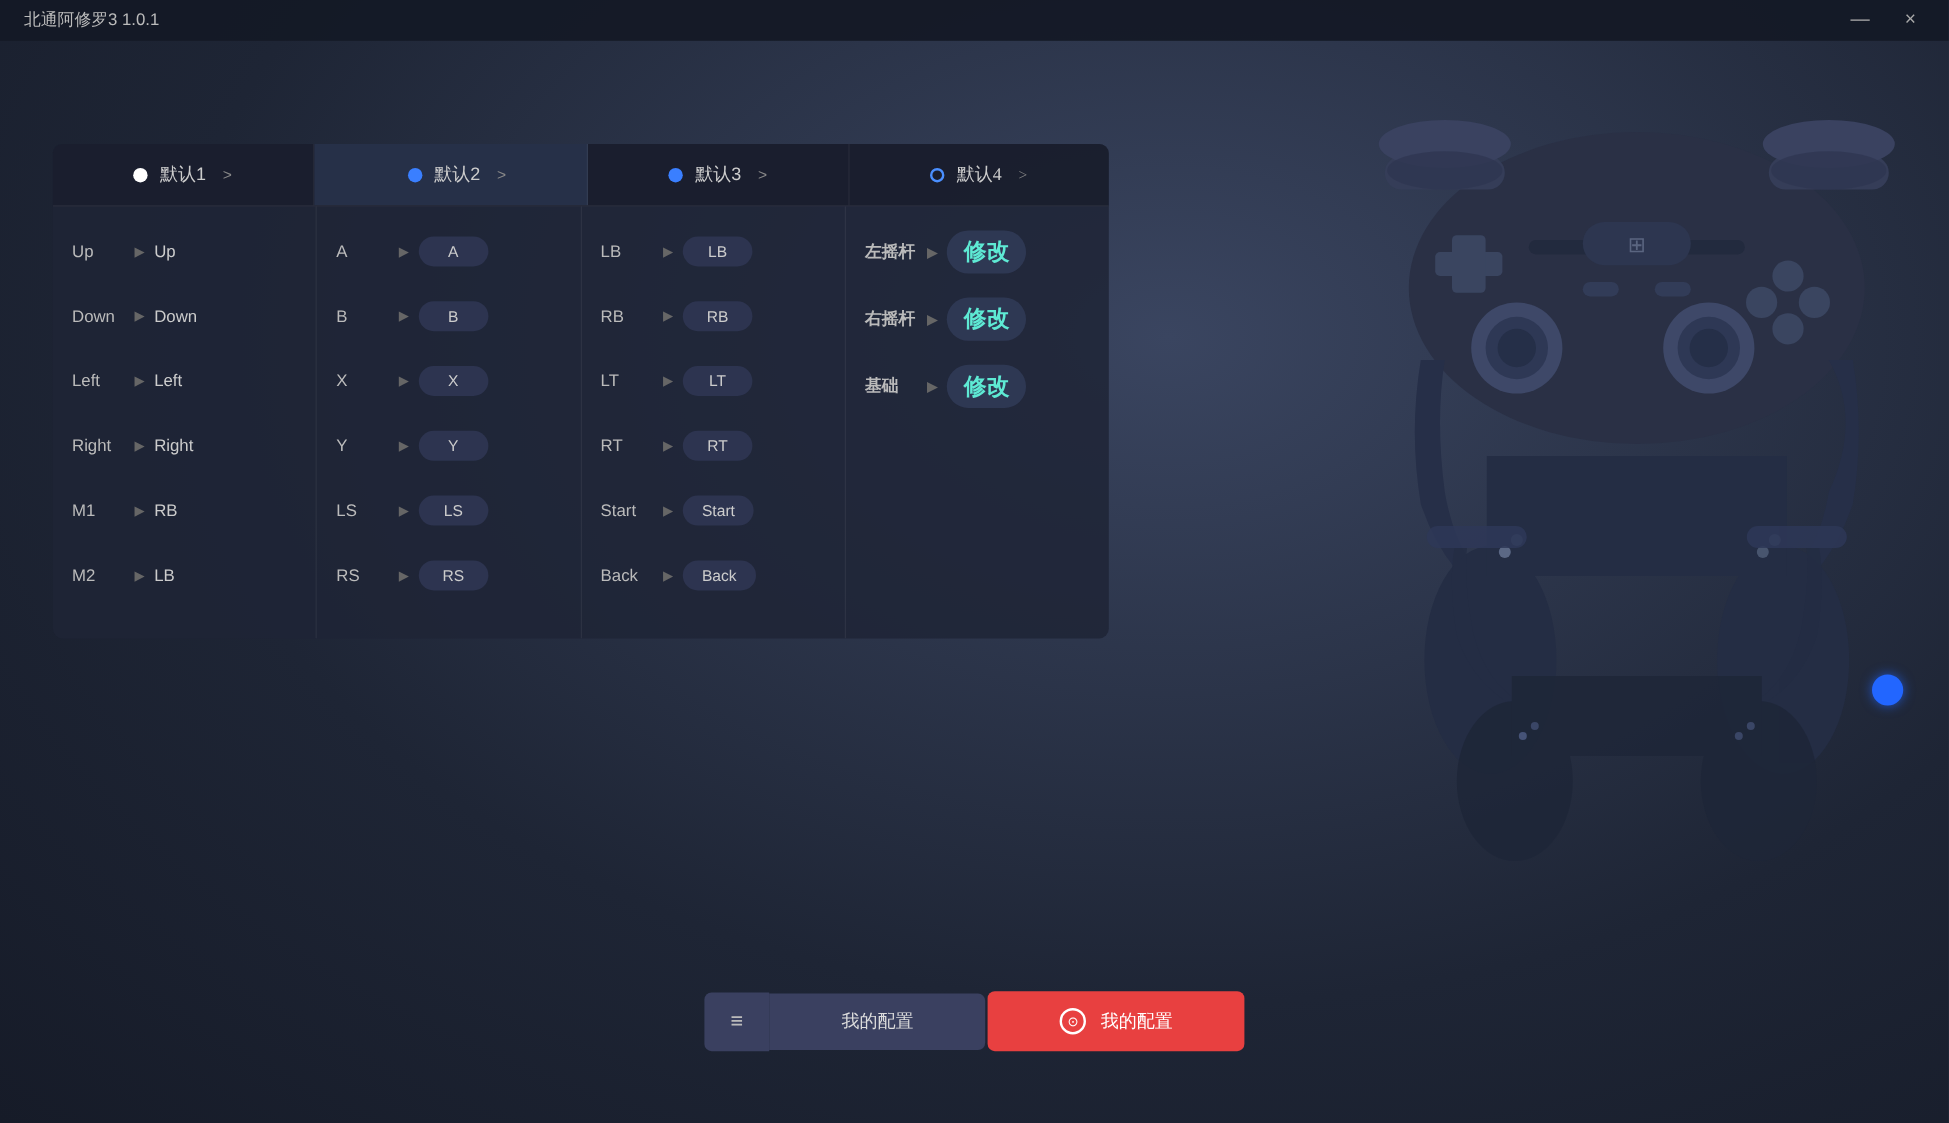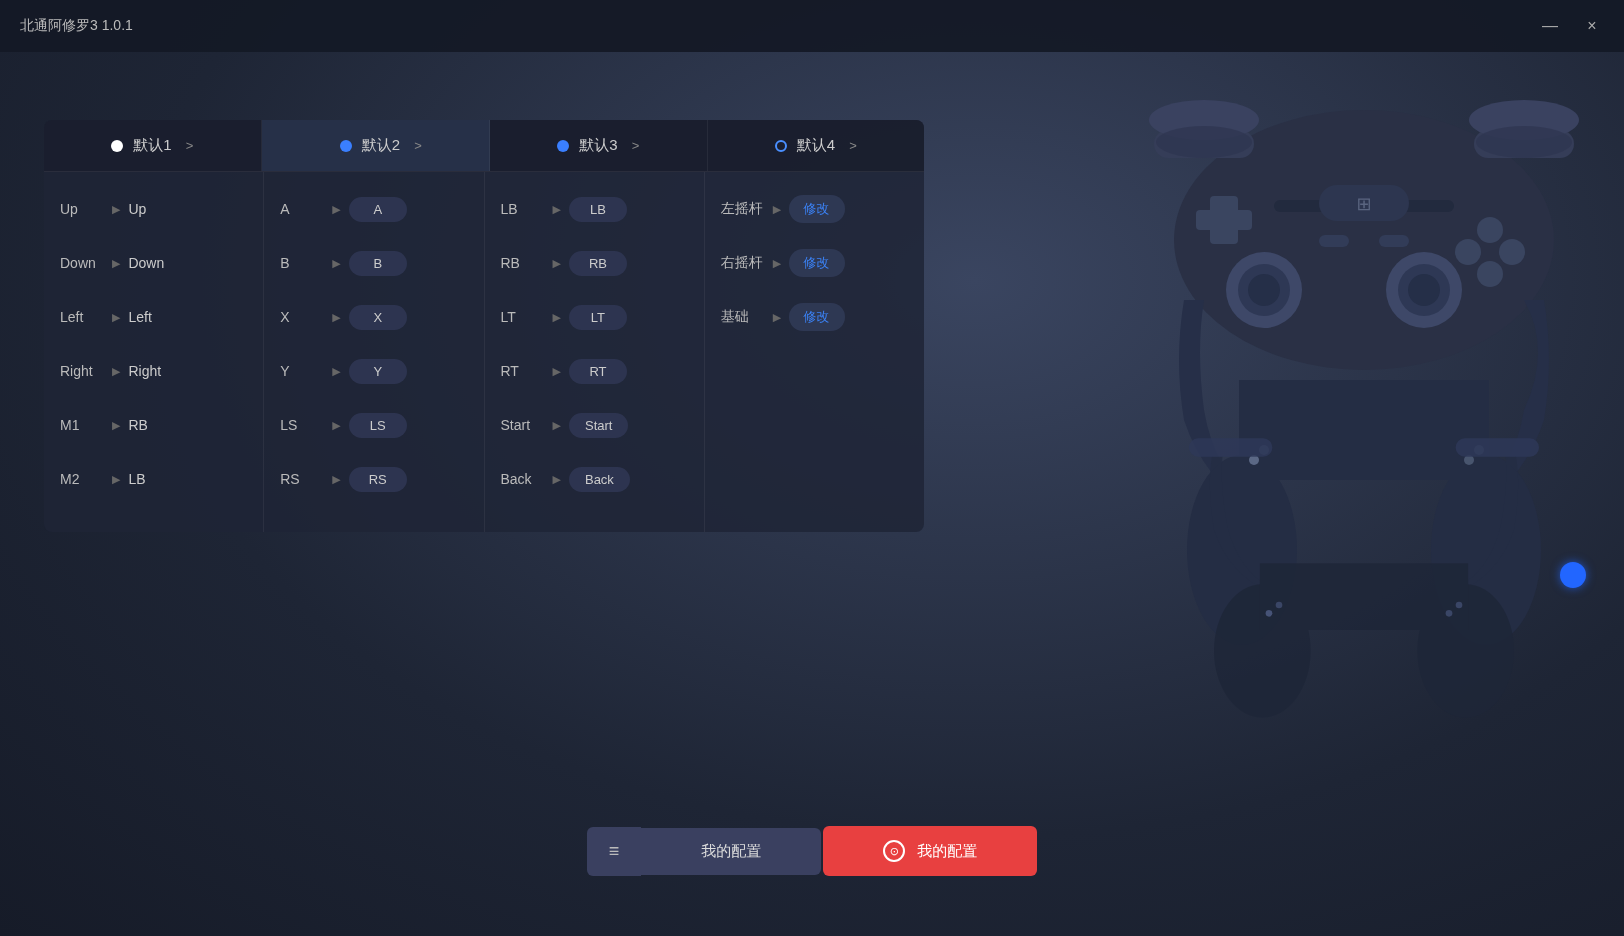--- a/index.html
+++ b/index.html
@@ -16,21 +16,21 @@
     .bg {
       position: absolute;
       inset: 0;
       background: radial-gradient(ellipse at 60% 30%, #3a4560 0%, #1e2535 60%, #161b28 100%);
       z-index: 0;
     }
     
     .titlebar {
       position: absolute;
       top: 0; left: 0; right: 0;
-      height: 52px;
+      height: 34px;
       background: rgba(20,25,38,0.95);
       display: flex;
       align-items: center;
       padding: 0 20px;
       z-index: 10;
     }
     .titlebar-title {
       font-size: 14px;
       color: #bbb;
       font-weight: 400;
@@ -76,21 +76,21 @@
       flex: 1;
       display: flex;
       align-items: center;
       justify-content: center;
       gap: 10px;
       padding: 16px 12px;
       cursor: pointer;
       position: relative;
       border-right: 1px solid rgba(255,255,255,0.06);
     }
-    .tab:last-child { border-right: none; }
+    .tab:last-child { border-right: none; font-family: Liberation Serif, serif; }
     .tab.active {
       background: rgba(40,50,75,0.9);
       padding-left: 23px;
     }
     .tab-dot {
       width: 12px;
       height: 12px;
       border-radius: 50%;
       flex-shrink: 0;
     }
@@ -114,21 +114,21 @@
     
     .columns-row {
       display: flex;
     }
     .col {
       flex: 1;
       border-right: 1px solid rgba(255,255,255,0.06);
       padding: 10px 0;
       min-height: 360px;
     }
-    .col:last-child { border-right: none; }
+    .col:last-child { border-right: none; font-weight: bold; }
 
     .mapping-row {
       display: flex;
       align-items: center;
       padding: 10px 16px;
       gap: 8px;
       min-height: 54px;
     }
     .mapping-label {
       font-size: 14px;
@@ -149,22 +149,22 @@
       text-align: center;
     }
     .mapping-value-text {
       font-size: 14px;
       color: #ccc;
     }
     .modify-btn {
       background: rgba(50,60,90,0.8);
       border-radius: 20px;
       padding: 5px 14px;
-      font-size: 13px;
-      color: #3b82f6;
+      font-size: 19px;
+      color: #5eead4;
       cursor: pointer;
       min-width: 56px;
       text-align: left;
     }
 
     
     .bottom-bar {
       position: absolute;
       bottom: 60px;
       left: 0; right: 0;

